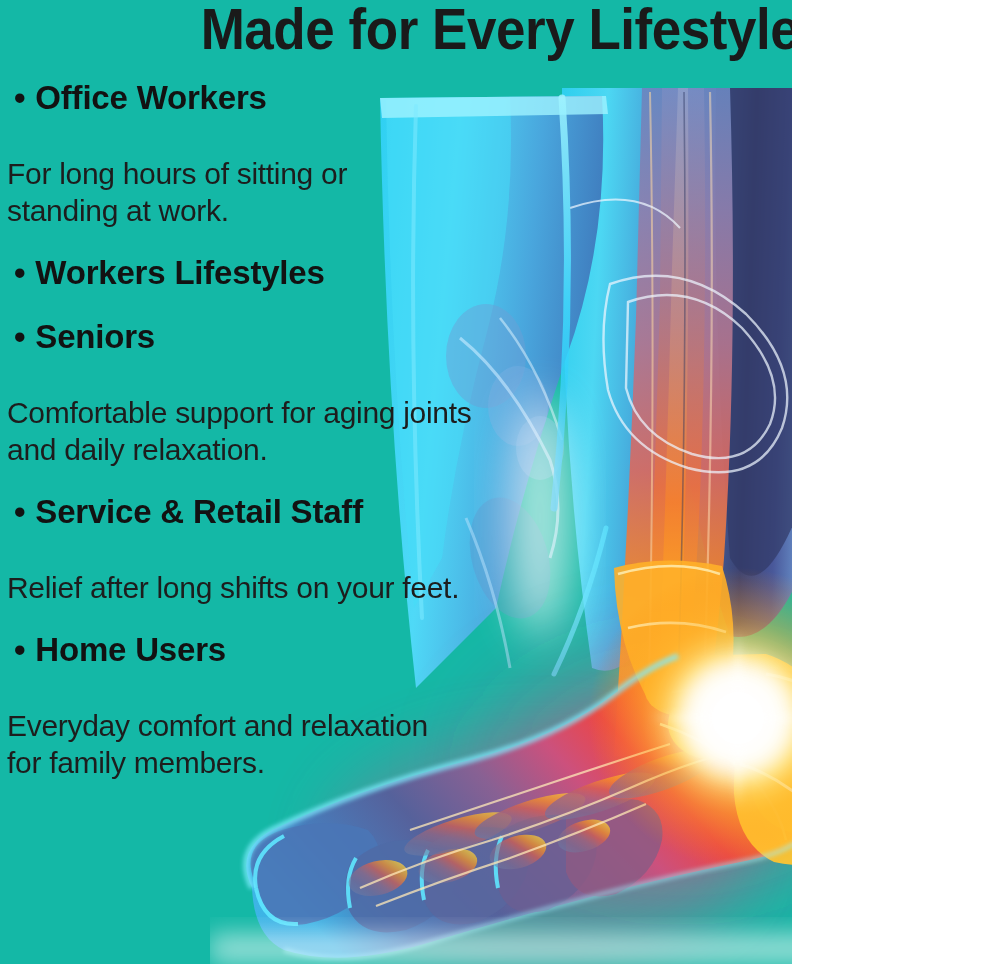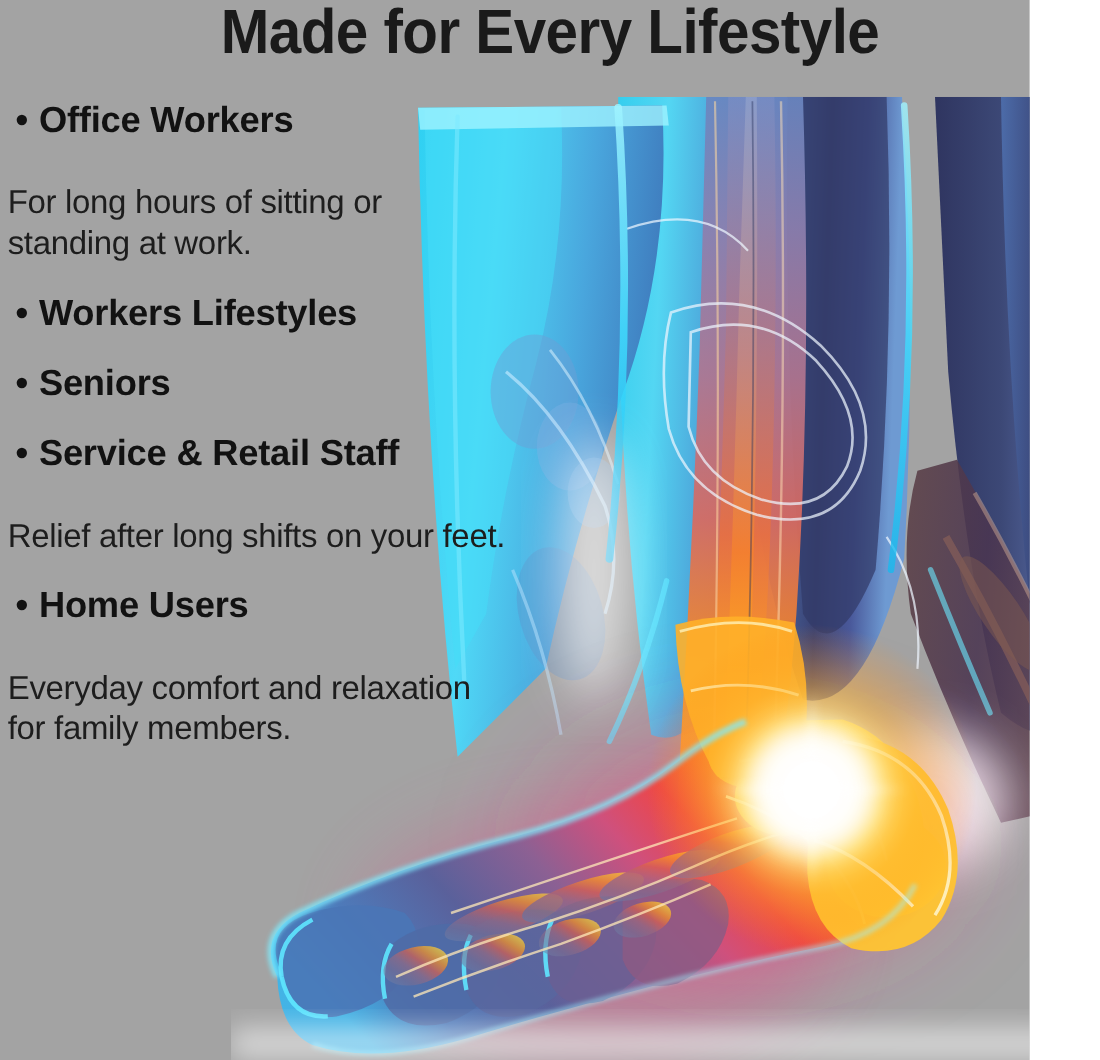--- a/index.html
+++ b/index.html
@@ -3,41 +3,41 @@
 <meta charset="utf-8">
 <style>
   html,body{margin:0;padding:0;}
   body{
     width:1000px;height:964px;
     background:#ffffff;
     font-family:"Liberation Sans", sans-serif;
     overflow:hidden;
     position:relative;
   }
-  #root{position:relative;width:936px;height:964px;background:#a3a3a3;overflow:hidden;}
+  #root{position:relative;width:792px;height:964px;background:#14b8a6;overflow:hidden;}
 
   
   .title{
     position:absolute;left:0;top:-2px;width:1000px;
     text-align:center;
     font-family:"Liberation Sans", sans-serif;
     font-weight:bold;
     font-size:57px;
     line-height:62px;
     letter-spacing:-0.5px;
     color:#1a1a1a;
     transform:scaleX(0.93);
     transform-origin:50% 0;
     white-space:nowrap;
     z-index:30;
   }
 
   
   .benefits{
-    position:absolute;left:0;top:89px;width:560px;
+    position:absolute;left:0;top:78px;width:560px;
     z-index:25;
   }
   .benefit{position:relative;}
   .b-head{
     font-family:"Liberation Sans", sans-serif;
     font-weight:bold;
     font-size:33px;
     line-height:40px;
     color:#121212;
     padding-left:14px;
@@ -363,20 +363,22 @@
     <div class="gap"></div>
 
     <div class="benefit">
       <div class="b-head"><span class="b-bullet">•</span><span>Workers Lifestyles</span></div>
     </div>
 
     <div class="gap"></div>
 
     <div class="benefit">
       <div class="b-head"><span class="b-bullet">•</span><span>Seniors</span></div>
+      <div class="b-body">Comfortable support for aging joints
+and daily relaxation.</div>
     </div>
 
     <div class="gap"></div>
 
     <div class="benefit">
       <div class="b-head"><span class="b-bullet">•</span><span>Service &amp; Retail Staff</span></div>
       <div class="b-body">Relief after long shifts on your feet.</div>
     </div>
 
     <div class="gap"></div>

